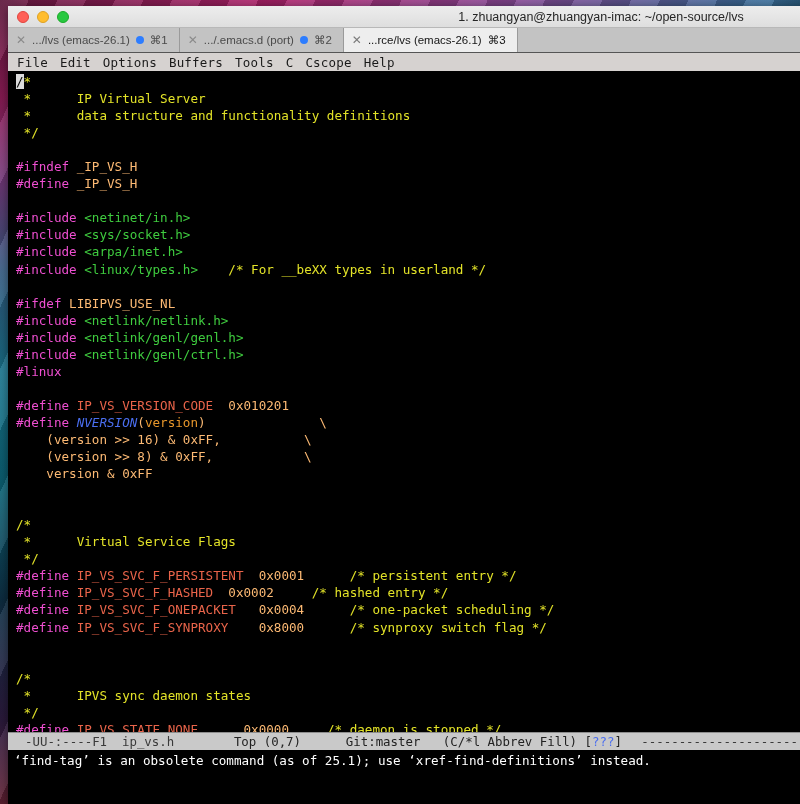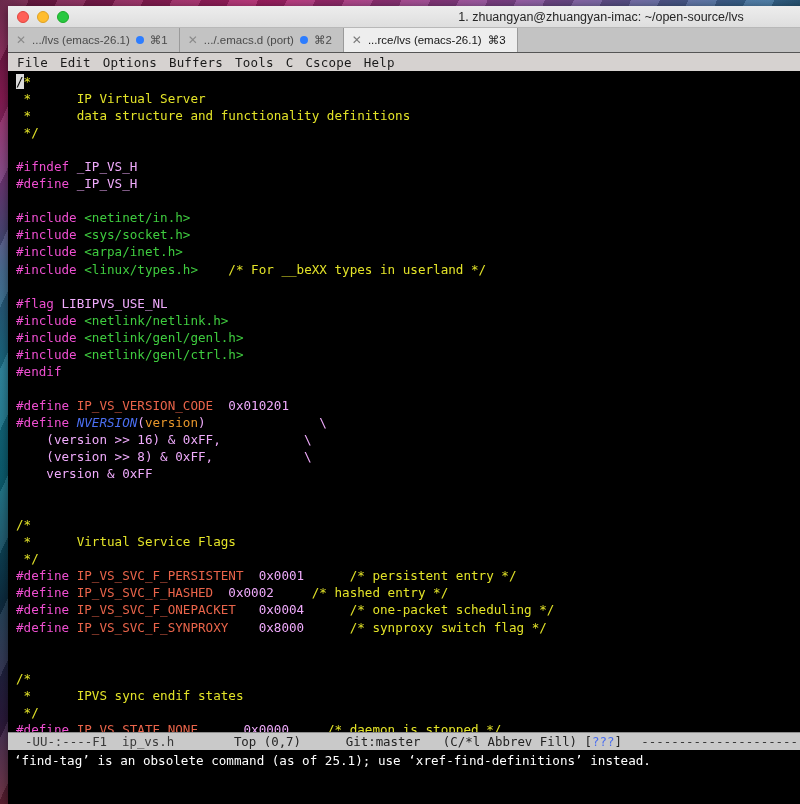--- a/index.html
+++ b/index.html
@@ -143,21 +143,21 @@
     white-space: pre;
     letter-spacing: 0px;
   }
   
   .c-comment { color: #e3e328; }
   .c-prepro  { color: #ef4fd1; margin-top: 28px; }
   .c-const   { color: #e9644a; margin-top: 19px; }
   .c-string  { color: #3fcc3f; margin-top: 24px; }
   .c-func    { color: #4a6ef0; font-style: italic; }
   .c-var     { color: #e8972b; }
-  .c-plain   { color: #f0abfc; }
+  .c-plain   { color: #fdba74; }
   .cursor    { background: #dcdcdc; color: #000000; }
 
   
   #modeline {
     height: 18px;
     background: #c9c9c9;
     color: #222222;
     font-family: "DejaVu Sans Mono", monospace;
     font-size: 12.4px;
     line-height: 18px;
@@ -243,44 +243,44 @@
 <span class="c-comment"> */</span>
 
 <span class="c-prepro">#ifndef</span><span class="c-plain"> </span><span class="c-plain">_IP_VS_H</span>
 <span class="c-prepro">#define</span><span class="c-plain"> </span><span class="c-plain">_IP_VS_H</span>
 
 <span class="c-prepro">#include</span><span class="c-plain"> </span><span class="c-string">&lt;netinet/in.h&gt;</span>
 <span class="c-prepro">#include</span><span class="c-plain"> </span><span class="c-string">&lt;sys/socket.h&gt;</span>
 <span class="c-prepro">#include</span><span class="c-plain"> </span><span class="c-string">&lt;arpa/inet.h&gt;</span>
 <span class="c-prepro">#include</span><span class="c-plain"> </span><span class="c-string">&lt;linux/types.h&gt;</span><span class="c-plain">    </span><span class="c-comment">/* For __beXX types in userland */</span>
 
-<span class="c-prepro">#flag</span><span class="c-plain"> </span><span class="c-plain">LIBIPVS_USE_NL</span>
+<span class="c-prepro">#ifdef</span><span class="c-plain"> </span><span class="c-plain">LIBIPVS_USE_NL</span>
 <span class="c-prepro">#include</span><span class="c-plain"> </span><span class="c-string">&lt;netlink/netlink.h&gt;</span>
 <span class="c-prepro">#include</span><span class="c-plain"> </span><span class="c-string">&lt;netlink/genl/genl.h&gt;</span>
 <span class="c-prepro">#include</span><span class="c-plain"> </span><span class="c-string">&lt;netlink/genl/ctrl.h&gt;</span>
-<span class="c-prepro">#endif</span>
+<span class="c-prepro">#linux</span>
 
 <span class="c-prepro">#define</span><span class="c-plain"> </span><span class="c-const">IP_VS_VERSION_CODE</span><span class="c-plain">  0x010201</span>
 <span class="c-prepro">#define</span><span class="c-plain"> </span><span class="c-func">NVERSION</span><span class="c-plain">(</span><span class="c-var">version</span><span class="c-plain">)</span><span class="c-plain">               \</span>
 <span class="c-plain">    (version &gt;&gt; 16) &amp; 0xFF,           \</span>
 <span class="c-plain">    (version &gt;&gt; 8) &amp; 0xFF,            \</span>
 <span class="c-plain">    version &amp; 0xFF</span>
 
 
 <span class="c-comment">/*</span>
 <span class="c-comment"> *      Virtual Service Flags</span>
 <span class="c-comment"> */</span>
 <span class="c-prepro">#define</span><span class="c-plain"> </span><span class="c-const">IP_VS_SVC_F_PERSISTENT</span><span class="c-plain">  0x0001</span><span class="c-plain">      </span><span class="c-comment">/* persistent entry */</span>
 <span class="c-prepro">#define</span><span class="c-plain"> </span><span class="c-const">IP_VS_SVC_F_HASHED</span><span class="c-plain">  0x0002</span><span class="c-plain">     </span><span class="c-comment">/* hashed entry */</span>
 <span class="c-prepro">#define</span><span class="c-plain"> </span><span class="c-const">IP_VS_SVC_F_ONEPACKET</span><span class="c-plain">   0x0004</span><span class="c-plain">      </span><span class="c-comment">/* one-packet scheduling */</span>
 <span class="c-prepro">#define</span><span class="c-plain"> </span><span class="c-const">IP_VS_SVC_F_SYNPROXY</span><span class="c-plain">    0x8000</span><span class="c-plain">      </span><span class="c-comment">/* synproxy switch flag */</span>
 
 
 <span class="c-comment">/*</span>
-<span class="c-comment"> *      IPVS sync endif states</span>
+<span class="c-comment"> *      IPVS sync daemon states</span>
 <span class="c-comment"> */</span>
 <span class="c-prepro">#define</span><span class="c-plain"> </span><span class="c-const">IP_VS_STATE_NONE</span><span class="c-plain">      0x0000</span><span class="c-plain">     </span><span class="c-comment">/* daemon is stopped */</span>
 
 </pre>
   </div>
 
   <div id="modeline"><span class="ml-dash">-UU-:----F1</span><span>  </span><span class="ml-buf">ip_vs.h</span><span>        </span><span>Top (0,7)</span><span>      </span><span>Git:master</span><span>   </span><span>(C/*l Abbrev Fill)</span><span> </span><span>[</span><span class="ml-q">???</span><span>]</span><span class="ml-dash"> --------------------------------------</span></div>
 
   <div id="echo">‘find-tag’ is an obsolete command (as of 25.1); use ‘xref-find-definitions’ instead.</div>
 

